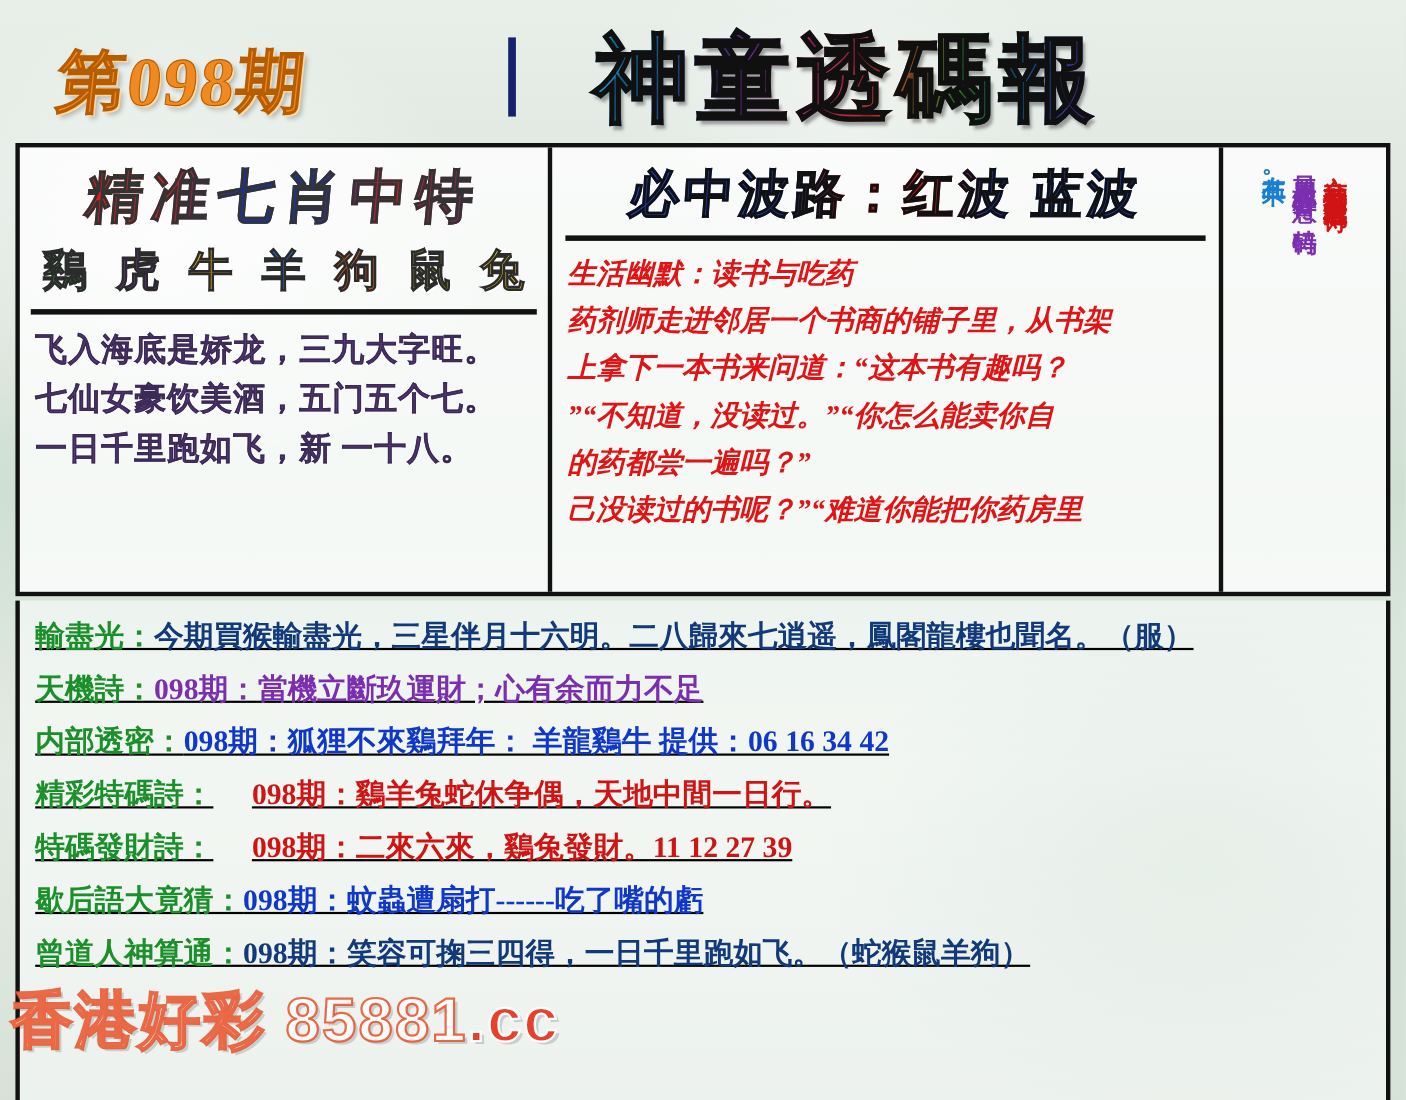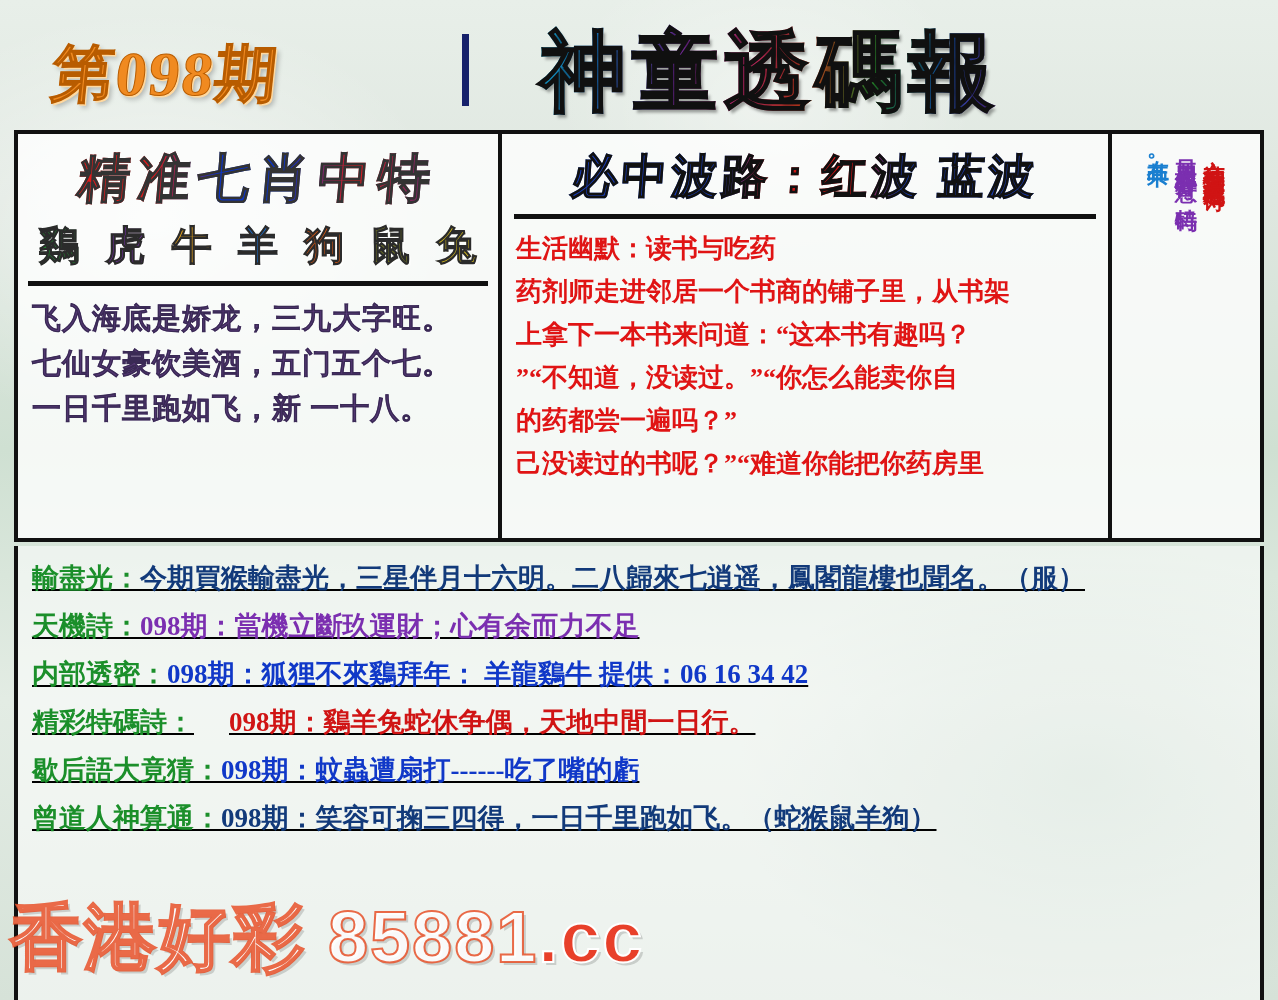--- a/index.html
+++ b/index.html
@@ -99,21 +99,21 @@
     font-family:"Liberation Sans",sans-serif;
     background:linear-gradient(90deg,#1a3fc0 0%,#1a3fc0 36%,#d01414 44%,#d01414 58%,#1a3fc0 66%,#1a3fc0 100%);
     -webkit-background-clip:text;background-clip:text;color:transparent;
     -webkit-text-stroke:1.2px #111;
     transform:skewX(-4deg);
   }
   .hr-thick2{height:5px;background:#111;margin:6px 12px 0 12px;}
   .humor{
     margin:8px 14px 0 14px;
     color:#e01414;font-size:26px;line-height:43px;
-    font-family:"Liberation Serif",serif;font-weight:bold;
+    font-family:"Liberation Serif",serif;font-weight:bold;font-style:italic;
   }
 
   .right-vert{
     position:absolute;inset:0;padding:8px 4px;
     display:flex;flex-direction:row-reverse;justify-content:center;gap:2px;
   }
   .vcol{
     writing-mode:vertical-rl;text-orientation:upright;
     font-size:22px;font-weight:bold;letter-spacing:3px;
     font-family:"Liberation Sans",sans-serif;
@@ -134,21 +134,21 @@
   }
   .line .lbl{color:#1b8f2a;}
   .line .c-blue{color:#1038c8;}
   .line .c-red{color:#d01414;margin-left:35px;}
   .line .c-purple{color:#7b2fb0;}
   .line .c-dark{color:#123a7a;}
 
   
   .watermark{
     position:absolute;left:10px;top:890px;width:1268px;
-    font-size:72px;font-weight:bold;letter-spacing:2px;
+    font-size:56px;font-weight:bold;letter-spacing:2px;
     font-family:"Liberation Sans",sans-serif;
     color:rgba(255,255,255,.88);
     -webkit-text-stroke:2px rgba(230,80,40,.85);
     text-shadow:3px 3px 0 rgba(0,0,0,.15);
     pointer-events:none;
   }
   .watermark .wm-red{color:#e8402a;-webkit-text-stroke:2px #fff;}
 </style>
 </head>
 <body>
@@ -211,20 +211,23 @@
     <div class="line">
       <span class="lbl">天機詩：</span><span class="c-purple">098期：當機立斷玖運財；心有余而力不足</span>
     </div>
     <div class="line">
       <span class="lbl">内部透密：</span><span class="c-blue">098期：狐狸不來鷄拜年： 羊龍鷄牛 提供：06 16 34 42</span>
     </div>
     <div class="line">
       <span class="lbl">精彩特碼詩：</span><span class="c-red">098期：鷄羊兔蛇休争偶，天地中間一日行。</span>
     </div>
     <div class="line">
+      <span class="lbl">特碼發財詩：</span><span class="c-red">098期：二來六來，鷄兔發財。11 12 27 39</span>
+    </div>
+    <div class="line">
       <span class="lbl">歇后語大竟猜：</span><span class="c-blue">098期：蚊蟲遭扇打------吃了嘴的虧</span>
     </div>
     <div class="line">
       <span class="lbl">曾道人神算通：</span><span class="c-dark">098期：笑容可掬三四得，一日千里跑如飞。（蛇猴鼠羊狗）</span>
     </div>
   </div>
 
   <div class="watermark">
     <span>香港好彩</span>
     <span>85881</span><span class="wm-red">.cc</span>

